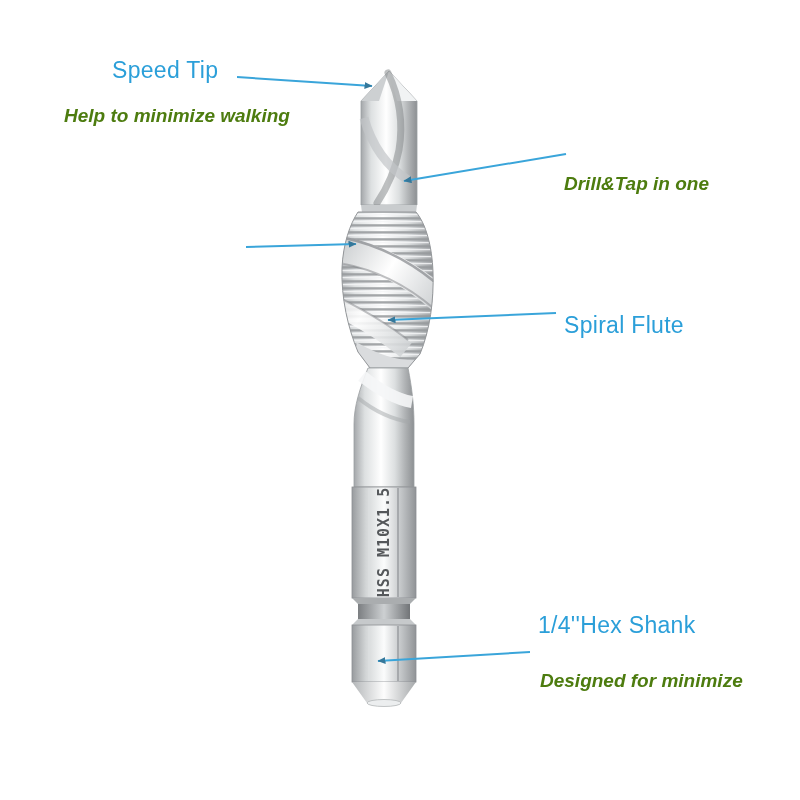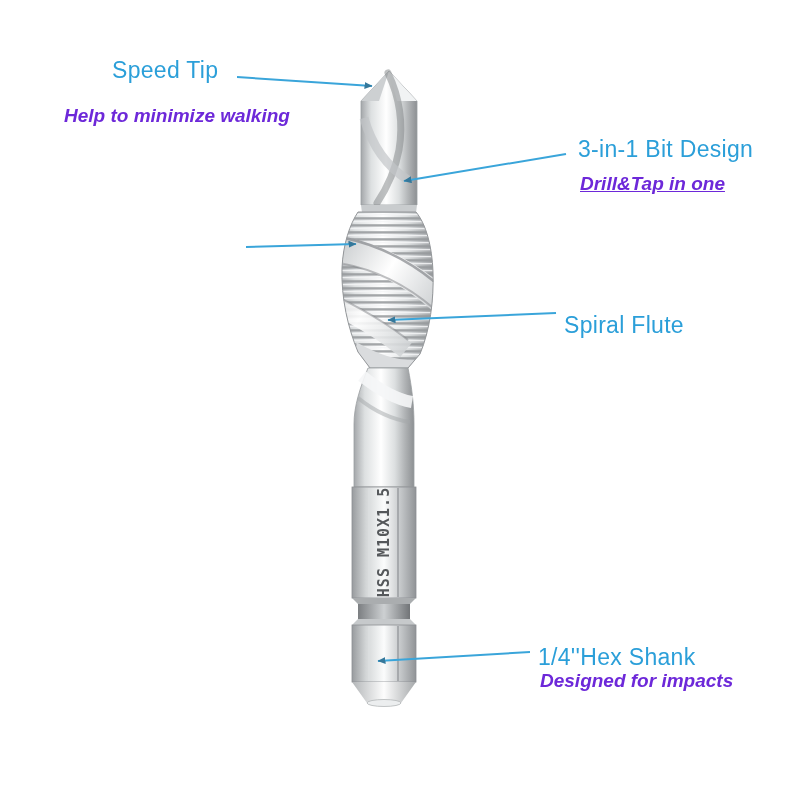--- a/index.html
+++ b/index.html
@@ -20,21 +20,21 @@
     color: var(--accent, #2b9fd9);
     white-space: nowrap;
     letter-spacing: 0.3px;
   }
   .sub {
     position: absolute;
     font-family: "Liberation Sans", sans-serif;
     font-style: italic;
     font-weight: bold;
     font-size: 19px;
-    color: #6d28d9;
+    color: #4d7c0f;
     white-space: nowrap;
   }
   .line { display: block; line-height: 31px; }
   .indent { padding-left: 13px; }
   .leader { stroke: var(--callout-line, #3aa5da); stroke-width: 2; fill: none; }
   .arrow-fill { fill: var(--arrow, #35789b); }
   .bit-marking {
     font-family: "DejaVu Sans Mono", monospace;
     font-weight: bold;
     font-size: 15px;
@@ -146,24 +146,23 @@
       <line class="leader" x1="566" y1="154" x2="404" y2="181" marker-end="url(#arrowHead)"></line>
       <line class="leader" x1="246" y1="247" x2="356" y2="244" marker-end="url(#arrowHead)"></line>
       <line class="leader" x1="556" y1="313" x2="388" y2="320" marker-end="url(#arrowHead)"></line>
       <line class="leader" x1="530" y1="652" x2="378" y2="661" marker-end="url(#arrowHead)"></line>
     </g>
   </svg>
 
   <div class="label" style="left:112px; top:57px;">Speed Tip</div>
   <div class="sub" style="left:64px; top:105px;">Help to minimize walking</div>
 
-  <div class="label" style="left:578px; top:136px;">3-in-1 Bit Design</div>
-  <div class="sub" style="left:580px; top:173px;text-decoration:underline;">Drill&amp;Tap in one</div>
+  <div class="sub" style="left:564px; top:173px;">Drill&amp;Tap in one</div>
 
   <div class="label" style="left:106px; top:228px;">
   </div>
 
   <div class="label" style="left:564px; top:312px;">Spiral Flute</div>
 
-  <div class="label" style="left:538px; top:644px;text-align:right;">1/4''Hex Shank</div>
-  <div class="sub" style="left:540px; top:670px;">Designed for impacts</div>
+  <div class="label" style="left:538px; top:612px;text-align:right;">1/4''Hex Shank</div>
+  <div class="sub" style="left:540px; top:670px;">Designed for minimize</div>
 
 </div>
 
 </body></html>

